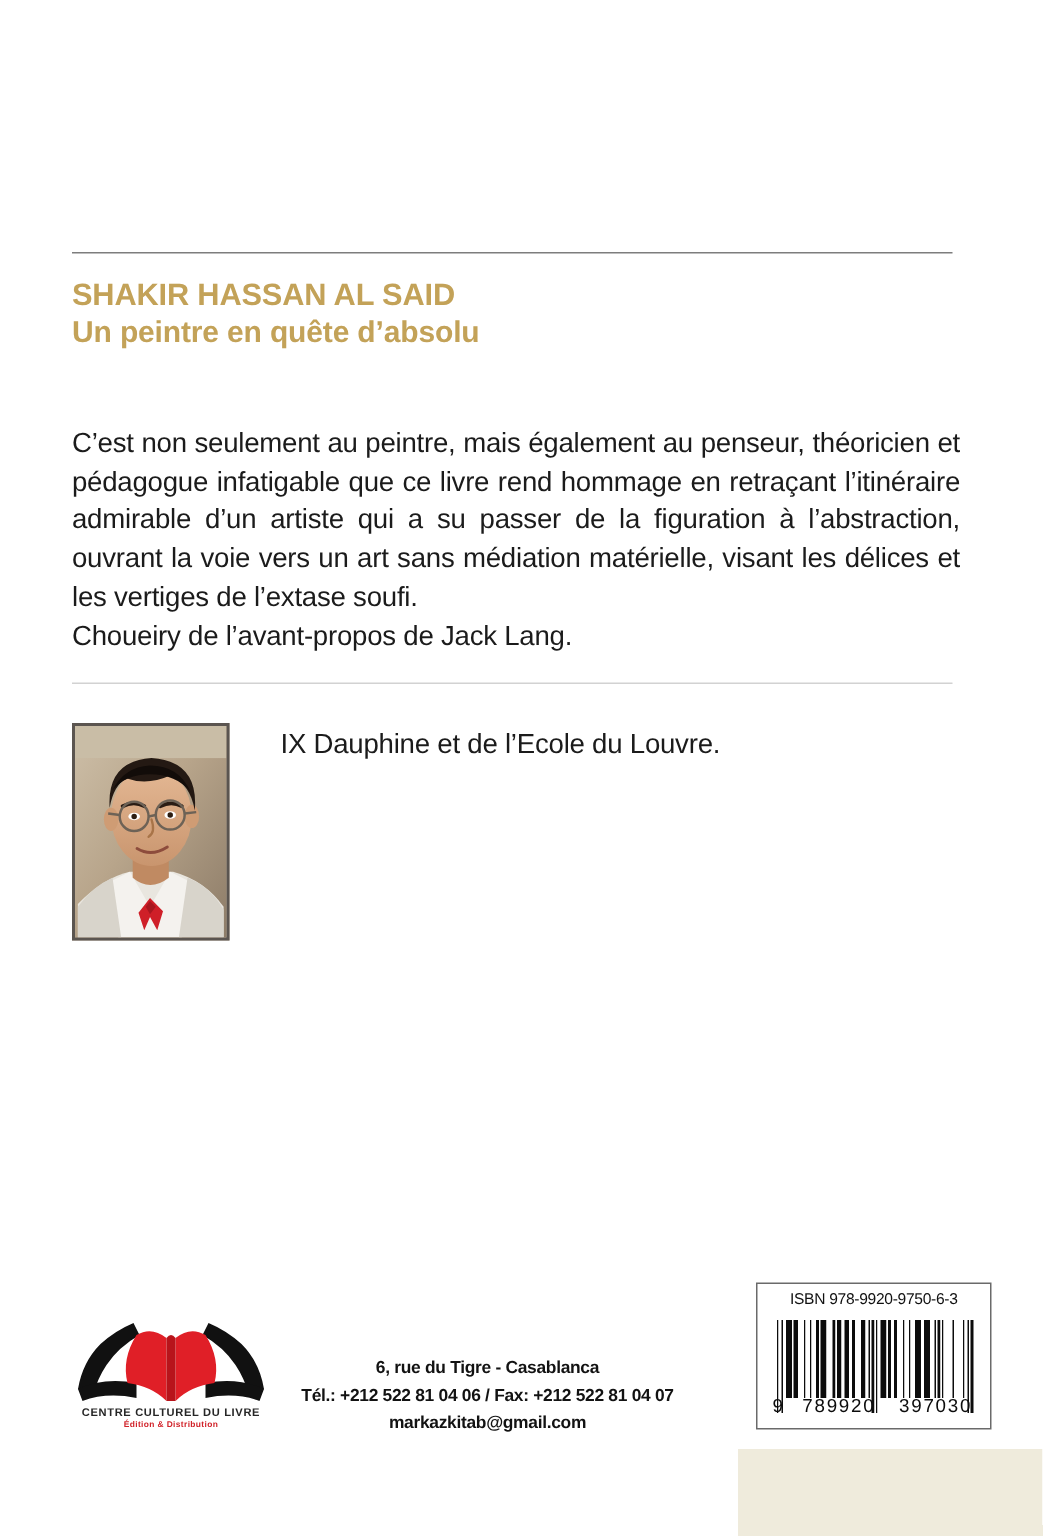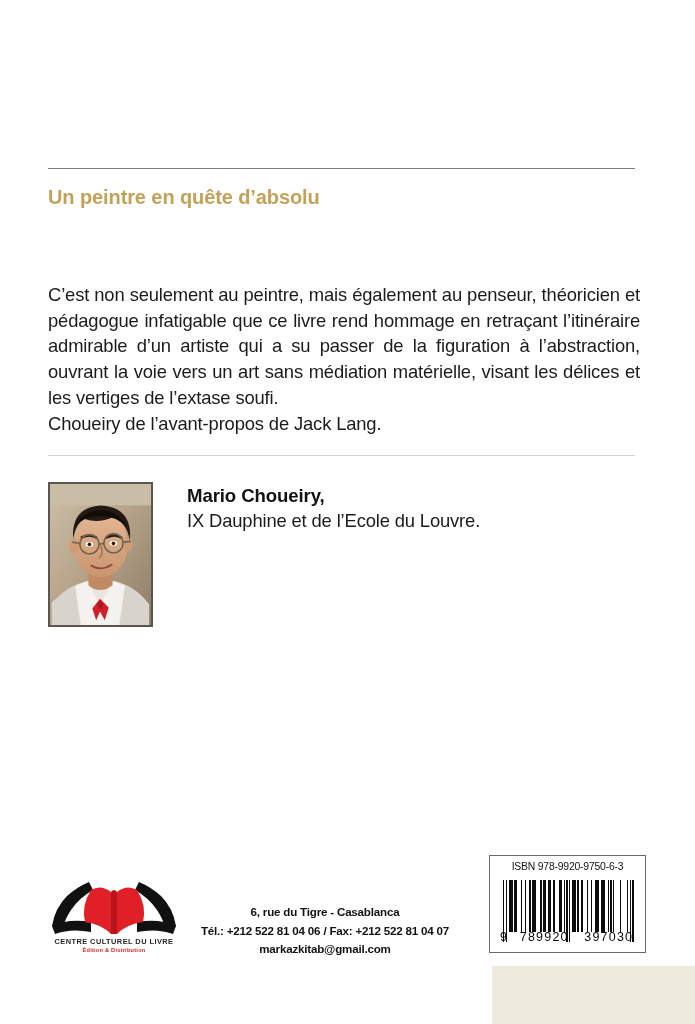--- a/index.html
+++ b/index.html
@@ -160,21 +160,21 @@
     font-size: 11.6px;
     line-height: 18.5px;
     color: #121212;
     font-weight: bold;
     letter-spacing: -0.2px;
   }
 
   
   .barcode-box {
     position: absolute;
-    left: 489px;
+    left: 504px;
     top: 855px;
     width: 157px;
     height: 98px;
     border: 1px solid #6a6a6a;
     background: #ffffff;
     box-sizing: border-box;
   }
   .isbn-text {
     text-align: center;
     font-size: 10.4px;
@@ -212,20 +212,21 @@
 </head>
 <body>
 
 <div class="page">
 
   <div class="spine-block"></div>
 
   <div class="divider top"></div>
 
   <div class="title-block">
+    <div class="title-line">SHAKIR HASSAN AL SAID</div>
     <div class="title-line sub">Un peintre en quête d’absolu</div>
   </div>
 
   <div class="blurb">
     <span>C’est non seulement au peintre, mais également au penseur, théoricien et pédagogue infatigable que ce livre rend hommage en retraçant l’itinéraire admirable d’un artiste qui a su passer de la figuration à l’abstraction, ouvrant la voie vers un art sans médiation matérielle, visant les délices et les vertiges de l’extase soufi.</span>
     <span class="nojustify">Choueiry de l’avant-propos de Jack Lang.</span>
   </div>
 
   <div class="divider mid"></div>
 
@@ -277,21 +278,20 @@
         <circle cx="66" cy="61" r="10" fill="none" stroke="#6d6256" stroke-width="1.7"></circle>
         <path d="M51 62 L56 61" stroke="#6d6256" stroke-width="1.7"></path>
         <path d="M31 61 L23 60" stroke="#6d6256" stroke-width="1.6"></path>
         <path d="M76 60 L84 59" stroke="#6d6256" stroke-width="1.6"></path>
 
         <path d="M53 64 Q56 73 51 76" stroke="#a87448" stroke-width="1.6" fill="none" stroke-linecap="round"></path>
         <path d="M43 84 Q53 90 64 83" stroke="#8d4c3c" stroke-width="2" fill="none" stroke-linecap="round"></path>
       </svg>
     </div>
     <div class="author-text">
-      <div class="author-name">Mario Choueiry,</div>
       <div class="author-bio">
         <span class="last">IX Dauphine et de l’Ecole du Louvre.</span>
       </div>
     </div>
   </div>
 
   <div class="footer-logo">
     <svg width="134" height="58" viewBox="0 0 134 58" aria-hidden="true">
 
       <path d="M5 48 Q8 30 20 18 Q30 9 42 4 L46 12 Q32 20 24 32 Q18 41 15 52 Z" fill="#111111"></path>

